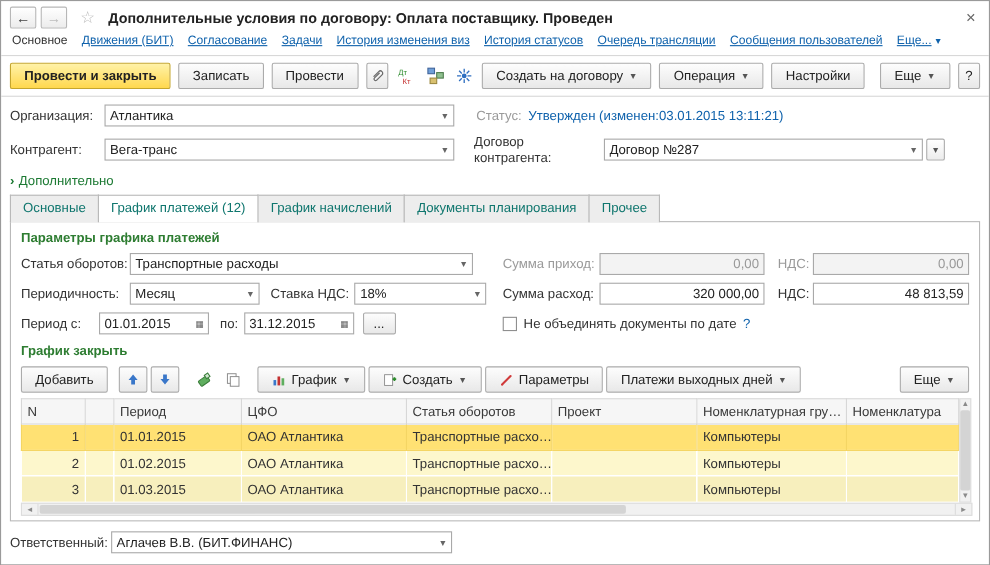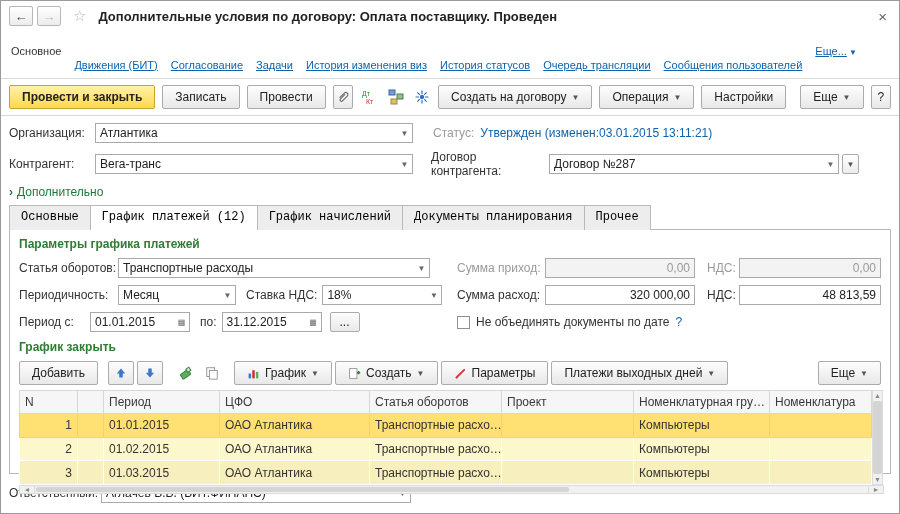--- a/index.html
+++ b/index.html
@@ -13,21 +13,21 @@
             background:linear-gradient(#ffffff,#ececec); display:flex; align-items:center; justify-content:center;
             font-size:13px; color:#444; }
   .navbtn.disabled { color:#bdbdbd; }
   .star { color:#b9b9b9; font-size:15px; margin:0 4px 0 8px; }
   .wtitle { font-size:13px; font-weight:bold; color:#222; margin-left:4px; white-space:nowrap; }
   .closebtn { margin-left:auto; color:#666; font-size:15px; padding:0 4px; }
 
   
   .navrow { display:flex; align-items:center; gap:13px; padding:2px 10px 7px 10px; border-bottom:1px solid #d8d8d8; white-space:nowrap; font-size:11px; }
   .navrow .current { color:#333; }
-  .navrow a { color:#0f62ac; text-decoration:underline; cursor:pointer;margin-top:28px; }
+  .navrow a { color:#0f62ac; text-decoration:underline; cursor:pointer; }
   .navmore { color:#0f62ac; text-decoration:underline; }
   .navmore .dd { font-size:8px; text-decoration:none; display:inline-block; margin-left:2px; color:#0f62ac; }
 
   
   .cmdbar { display:flex; align-items:center; gap:7px; padding:6px 8px; border-bottom:1px solid #d8d8d8; }
   .btn { height:24px; padding:0 12px; border:1px solid #ababab; border-radius:2px;
          background:linear-gradient(#fdfdfd,#e8e8e8); font-size:12px; color:#222;
          display:inline-flex; align-items:center; gap:5px; white-space:nowrap; }
   .btn .dd { font-size:8px; color:#555; }
   .btn-primary { background:linear-gradient(#fff2a8,#ffd84e); border-color:#c5a62d; font-weight:bold; }
@@ -50,21 +50,21 @@
   .statlbl { margin-left:20px; color:#9a9a9a; }
   .statval { color:#0f62ac; margin-left:6px; white-space:nowrap; }
   .sqbtn { width:17px; height:20px; border:1px solid #ababab; border-radius:2px; background:linear-gradient(#fff,#ececec);
            display:inline-flex; align-items:center; justify-content:center; font-size:8px; color:#555; margin-left:3px; }
   .grouplink { color:#1d7a34; display:inline-flex; align-items:center; gap:4px; }
   .grouplink .chev { font-size:12px; font-weight:bold; }
 
   
   .tabs { display:flex; padding:0 8px; margin-bottom:-1px; position:relative; z-index:2; }
   .tab { padding:4px 11px 5px 11px; border:1px solid #b9b9b9; border-bottom:none; background:#ededed;
-         color:#000000; margin-right:-1px; font-size:12px; white-space:nowrap;font-family:Liberation Mono, monospace; }
+         color:#0f766e; margin-right:-1px; font-size:12px; white-space:nowrap; }
   .tab.active { background:#fff; font-weight:normal; position:relative; z-index:3; padding-bottom:6px; }
 
   
   .panel { margin:0 8px; border:1px solid #b9b9b9; background:#fff; flex:1; display:flex; flex-direction:column;
            padding:6px 9px 4px 9px; position:relative; z-index:1; min-height:0; }
   .greenhdr { color:#2e7d32; font-weight:bold; margin:1px 0 7px 0; }
   .prow { display:flex; align-items:center; margin-bottom:7px; }
   .pleft { width:424px; flex:none; display:flex; align-items:center; }
   .pright { flex:1; display:flex; align-items:center; margin-left:14px; min-width:0; }
   .plbl { margin-right:5px; white-space:nowrap; }

